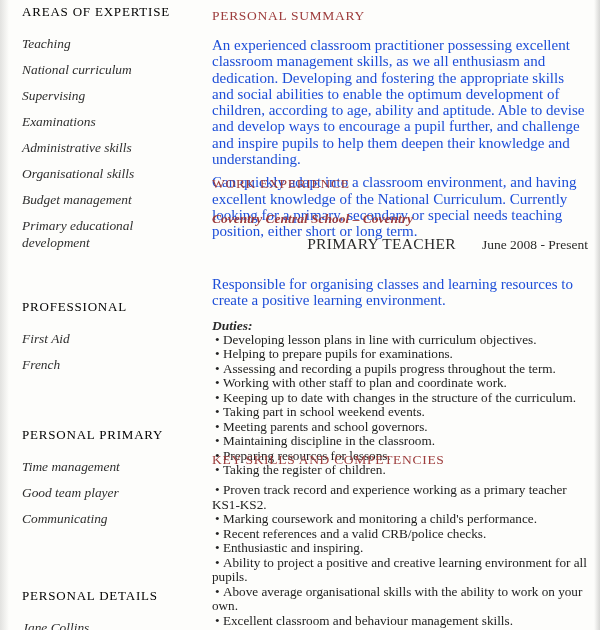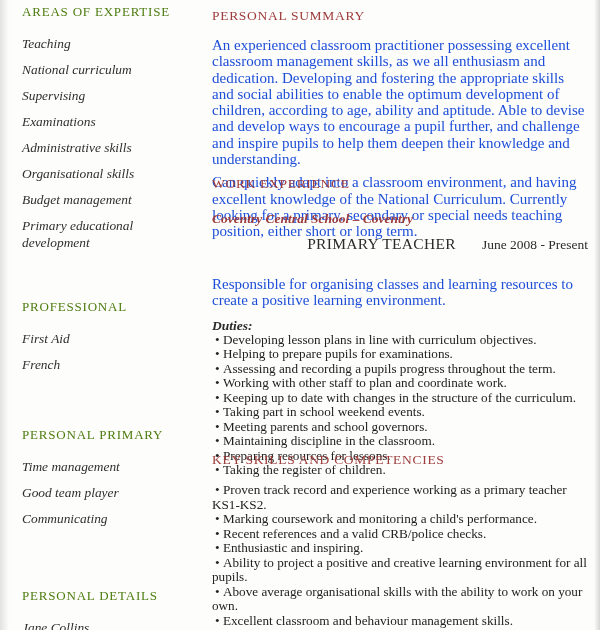--- a/index.html
+++ b/index.html
@@ -27,21 +27,21 @@
 
   
   .sidebar { position:absolute; left:22px; top:0; width:170px; height:630px; }
   .side-section { position:absolute; left:0; width:170px; }
   .s1 { top:4px; }
   .s2 { top:299px; }
   .s3 { top:427px; }
   .s4 { top:588px; }
   .side-heading {
     font-size:13px; font-weight:normal; letter-spacing:0.8px;
-    color:#4d7c0f; margin-bottom:15px; white-space:nowrap;
+    color:#000000; margin-bottom:15px; white-space:nowrap;
   }
   .side-list { list-style:none;margin-top:8px; }
   .side-list li {
     font-style:italic; font-size:13.4px; line-height:17px;
     margin-bottom:9px; color:#2e2e2e;
   }
 
   
   .main { position:absolute; left:212px; top:4px; width:376px; height:630px; }
   .m-section { position:absolute; left:0; width:376px; }

